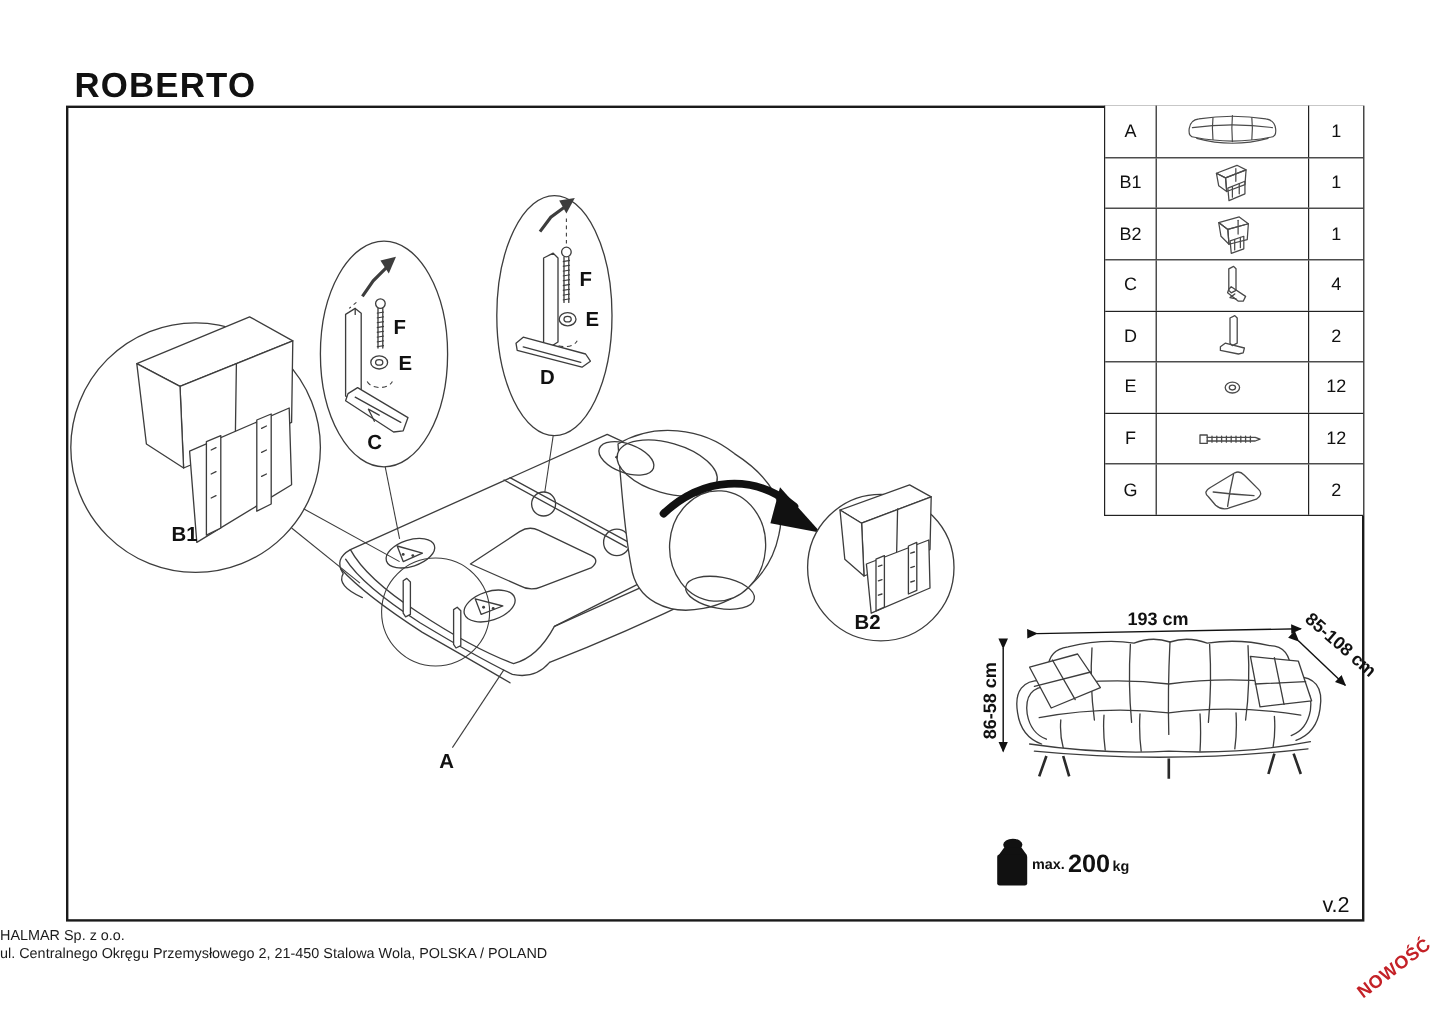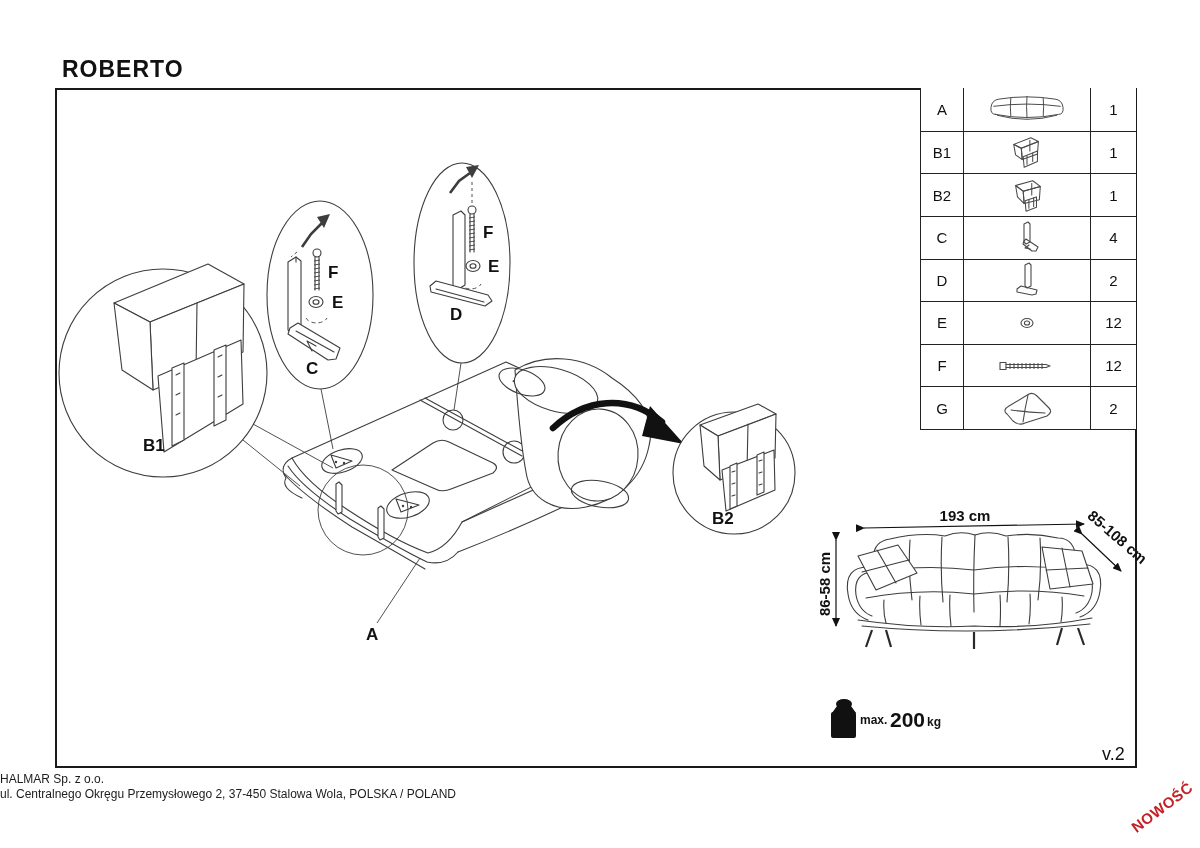--- a/index.html
+++ b/index.html
@@ -1,19 +1,19 @@
 <!DOCTYPE html>
 <html><head>
 <meta charset="utf-8">
 <style>
   html,body{margin:0;padding:0;background:#ffffff;}
   #page{position:relative;width:1200px;height:848px;background:#ffffff;overflow:hidden;
         font-family:"Liberation Sans", sans-serif;color:#111;}
   #main-border{position:absolute;left:55px;top:88px;width:1078px;height:676px;border:2px solid #1a1a1a;background:#fff;}
-  #title{position:absolute;left:62px;top:56px;font-size:23px;font-weight:bold;letter-spacing:1px;color:#111;}
+  #title{position:absolute;left:62px;top:56px;font-size:29px;font-weight:bold;letter-spacing:1px;color:#111;}
   #diagram-svg{position:absolute;left:0;top:0;width:1200px;height:848px;}
   
   #parts-table{position:absolute;left:920px;top:88px;width:215px;height:341px;border-left:1px solid #222;border-bottom:1px solid #222;background:#fff;display:grid;grid-template-rows:repeat(8,1fr);}
   .pt-row{display:grid;grid-template-columns:43px 1fr 45px;border-top:1px solid #222;}
   .pt-row:first-child{border-top:none;}
   .pt-cell{display:flex;align-items:center;justify-content:center;font-size:15px;color:#111;}
   .pt-id{border-right:1px solid #222;}
   .pt-icon{border-right:1px solid #222;}
   .pt-qty{}
   
@@ -323,18 +323,18 @@
             <path class="icon-ln" d="M8,24 Q3,20 10,16 L30,4 Q34,2 38,6 L50,18 Q54,22 48,26 L26,33 Q20,36 14,31 Z"></path>
             <path class="icon-ln" d="M12,20 Q28,22 46,23 M29,5 Q26,18 24,32"></path>
           </svg>
       </div>
       <div class="pt-cell pt-qty">2</div>
     </div>
   </div>
 
   <div id="footer">
     <div>HALMAR Sp. z o.o.</div>
-    <div>ul. Centralnego Okręgu Przemysłowego 2, 37-450 Stalowa Wola, POLSKA / POLAND</div>
+    <div>ul. Centralnego Okręgu Przemysłowego 2, 21-450 Stalowa Wola, POLSKA / POLAND</div>
   </div>
 
   <div id="badge">NOWOŚĆ</div>
 
 </div>
 
 </body></html>

